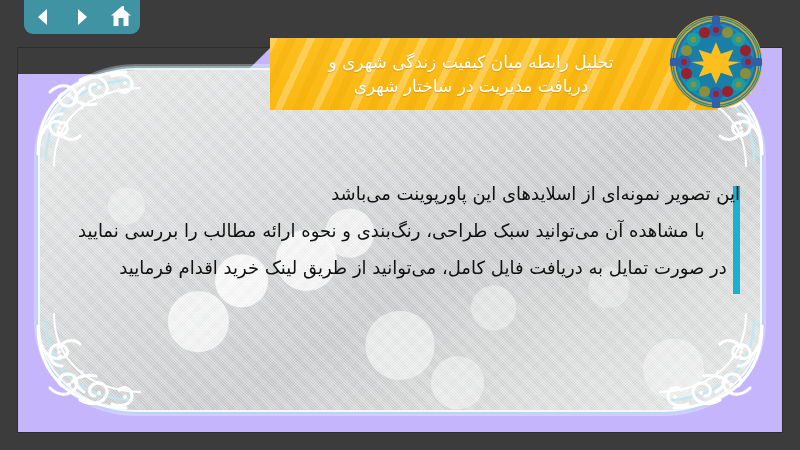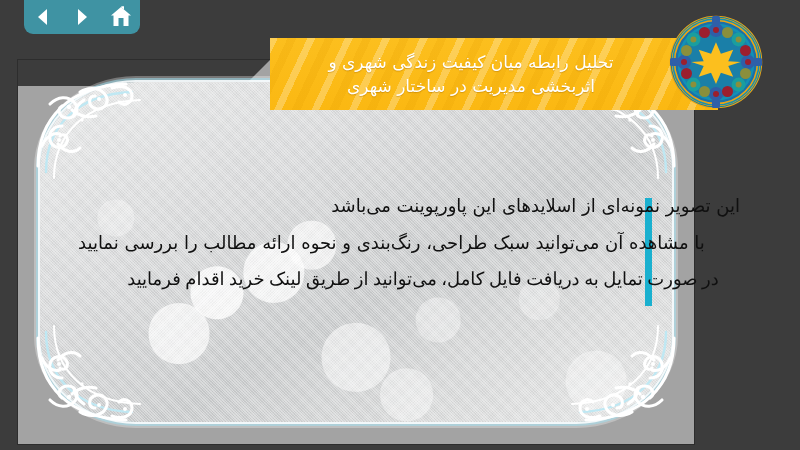--- a/index.html
+++ b/index.html
@@ -15,22 +15,22 @@
     position:absolute;left:24px;top:-14px;width:116px;height:48px;
     background:#3f93a3;border-radius:9px;
     display:flex;align-items:flex-end;justify-content:space-around;
     padding-bottom:4px;box-sizing:border-box;
   }
   .navbtn{width:26px;height:26px;display:flex;align-items:center;justify-content:center;cursor:pointer;}
   .navbtn svg{display:block;}
 
   
   .slide{
-    position:absolute;left:18px;top:60px;width:676px;height:384px;
-    background:#a3a3a3;
+    position:absolute;left:18px;top:48px;width:764px;height:384px;
+    background:#c4b5fd;
     box-shadow:0 0 0 1px rgba(0,0,0,0.25);
   }
   
   .slide:before{
     content:"";position:absolute;inset:0;
     background-image:radial-gradient(rgba(255,255,255,.14) 0.6px, transparent 0.7px);
     background-size:4px 4px;
     pointer-events:none;
   }
   
@@ -111,21 +111,21 @@
     position:absolute;left:60px;top:132px;width:690px;
     direction:rtl;text-align:center;
     display:flex;flex-direction:column;gap:10px;
   }
   .body-line{
     color:#101010;font-size:18px;line-height:27px;white-space:nowrap;
     font-family:"DejaVu Sans","Liberation Sans",sans-serif;
   }
   .line-1{text-align:right;padding-right:28px;}
   .line-2{text-align:left;}
-  .line-3{text-align:center;font-family:Liberation Serif, serif;}
+  .line-3{text-align:center;}
 
   
   .text-accent{
     position:absolute;right:42px;top:138px;width:7px;height:108px;
     background:#1ab0cf;
   }
 </style>
 </head>
 <body>
 
@@ -264,21 +264,21 @@
 
     <div class="body-text">
       <div class="body-line line-1">این تصویر نمونه‌ای از اسلایدهای این پاورپوینت می‌باشد</div>
       <div class="body-line line-2">با مشاهده آن می‌توانید سبک طراحی، رنگ‌بندی و نحوه ارائه مطالب را بررسی نمایید</div>
       <div class="body-line line-3">در صورت تمایل به دریافت فایل کامل، می‌توانید از طریق لینک خرید اقدام فرمایید</div>
     </div>
   </div>
 
   <div class="banner">
     <div class="banner-line">تحلیل رابطه میان کیفیت زندگی شهری و</div>
-    <div class="banner-line">اثربخشی مدیریت در ساختار شهری</div>
+    <div class="banner-line">دریافت مدیریت در ساختار شهری</div>
   </div>
 
   <div class="medallion">
     <svg width="96" height="96" viewBox="0 0 96 96">
       <circle cx="48" cy="48" r="45" fill="#1390b5"></circle>
       <circle cx="48" cy="48" r="45" fill="none" stroke="#e8a317" stroke-width="2.5"></circle>
       <circle cx="48" cy="48" r="40" fill="none" stroke="#1b6fa8" stroke-width="3"></circle>
       <circle cx="48" cy="48" r="36" fill="#1a7fa8"></circle>
       <g>
         <g id="petals"></g>

